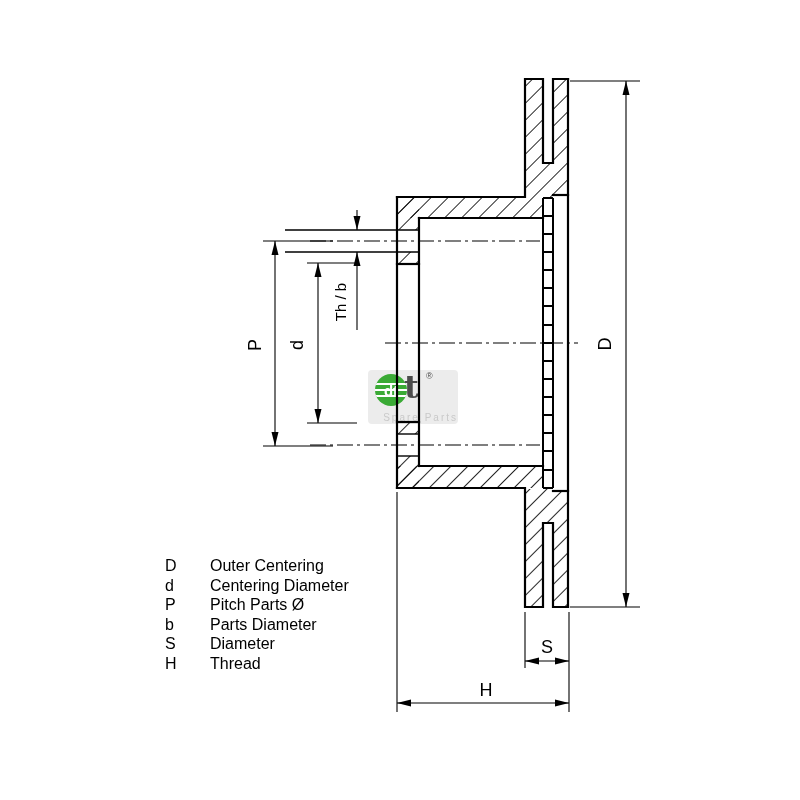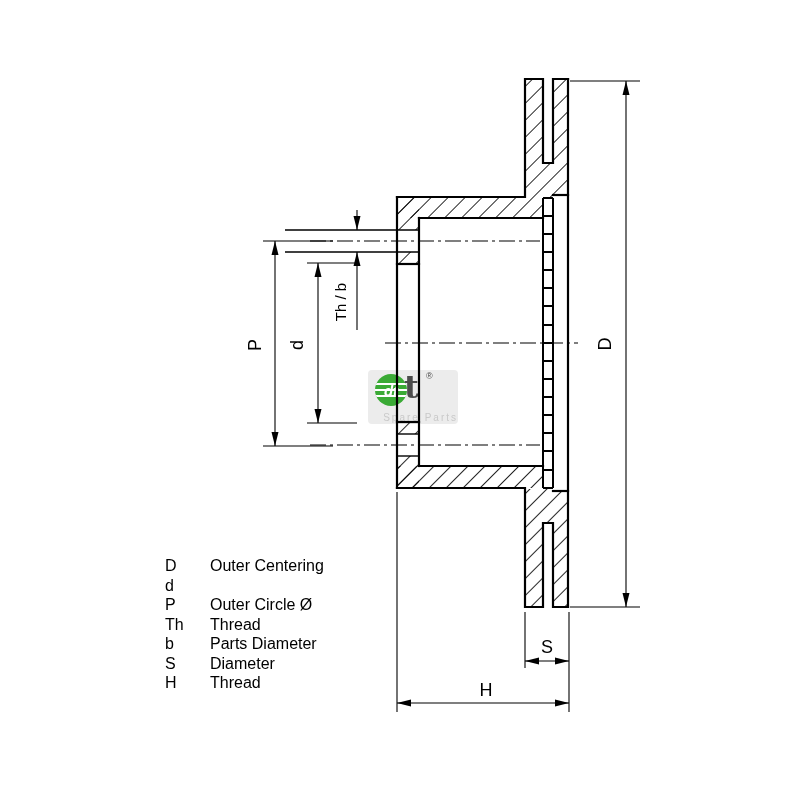--- a/index.html
+++ b/index.html
@@ -12,21 +12,21 @@
     position:absolute;left:368px;top:370px;width:90px;height:54px;
     background:#ececec;border-radius:4px;z-index:1;
   }
   #wm-globe{
     position:absolute;left:7px;top:4px;width:32px;height:32px;border-radius:50%;
     overflow:hidden;display:flex;align-items:center;justify-content:center;
   }
   .globe-stripe{position:absolute;left:0;width:100%;height:2px;background:#ffffff;}
   #wm-dt{
     position:relative;color:#ffffff;font-weight:bold;font-size:15px;line-height:1;
-    letter-spacing:0px;font-style:italic;
+    letter-spacing:0px;
   }
   #wm-t{
     position:absolute;left:36px;top:0px;font-size:32px;line-height:34px;font-weight:bold;
     color:#4c4c4c;font-family:"DejaVu Serif", serif;
   }
   #wm-reg{position:absolute;left:58px;top:1px;font-size:9px;color:#4c4c4c;}
   #wm-sub{
     position:absolute;left:0;bottom:1px;width:100%;text-align:right;
     font-size:10px;letter-spacing:2px;color:#c9c9c9;white-space:nowrap;
   }
@@ -187,28 +187,25 @@
     <text class="dim" x="486" y="696" font-size="18" text-anchor="middle">H</text>
   </svg>
 
   <div id="legend">
     <div class="legend-row">
       <span class="legend-sym">D</span>
       <span class="legend-lbl">Outer Centering</span>
     </div>
     <div class="legend-row">
       <span class="legend-sym">d</span>
+      <span class="legend-lbl">Centering Diameter</span>
     </div>
     <div class="legend-row">
       <span class="legend-sym">P</span>
-      <span class="legend-lbl">Outer Circle Ø</span>
-    </div>
-    <div class="legend-row">
-      <span class="legend-sym">Th</span>
-      <span class="legend-lbl">Thread</span>
+      <span class="legend-lbl">Pitch Parts Ø</span>
     </div>
     <div class="legend-row">
       <span class="legend-sym">b</span>
       <span class="legend-lbl">Parts Diameter</span>
     </div>
     <div class="legend-row">
       <span class="legend-sym">S</span>
       <span class="legend-lbl">Diameter</span>
     </div>
     <div class="legend-row">

